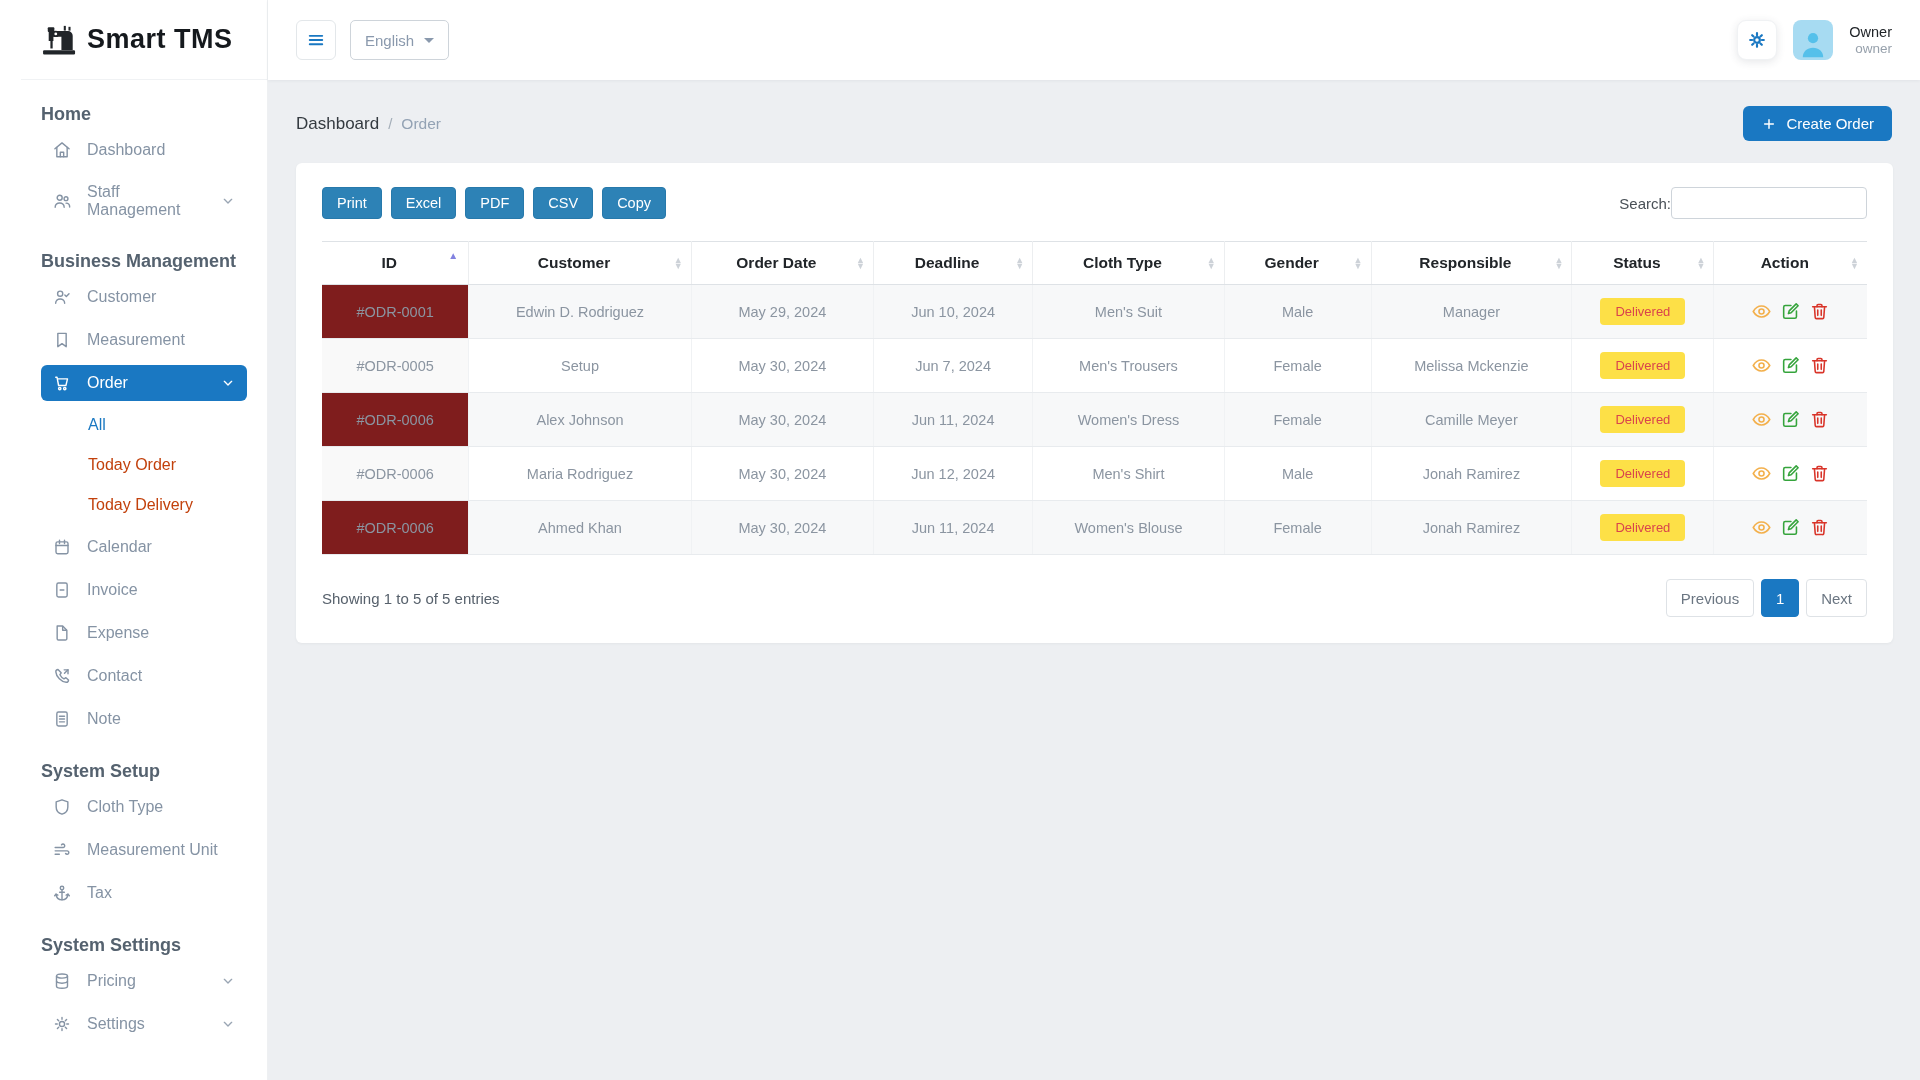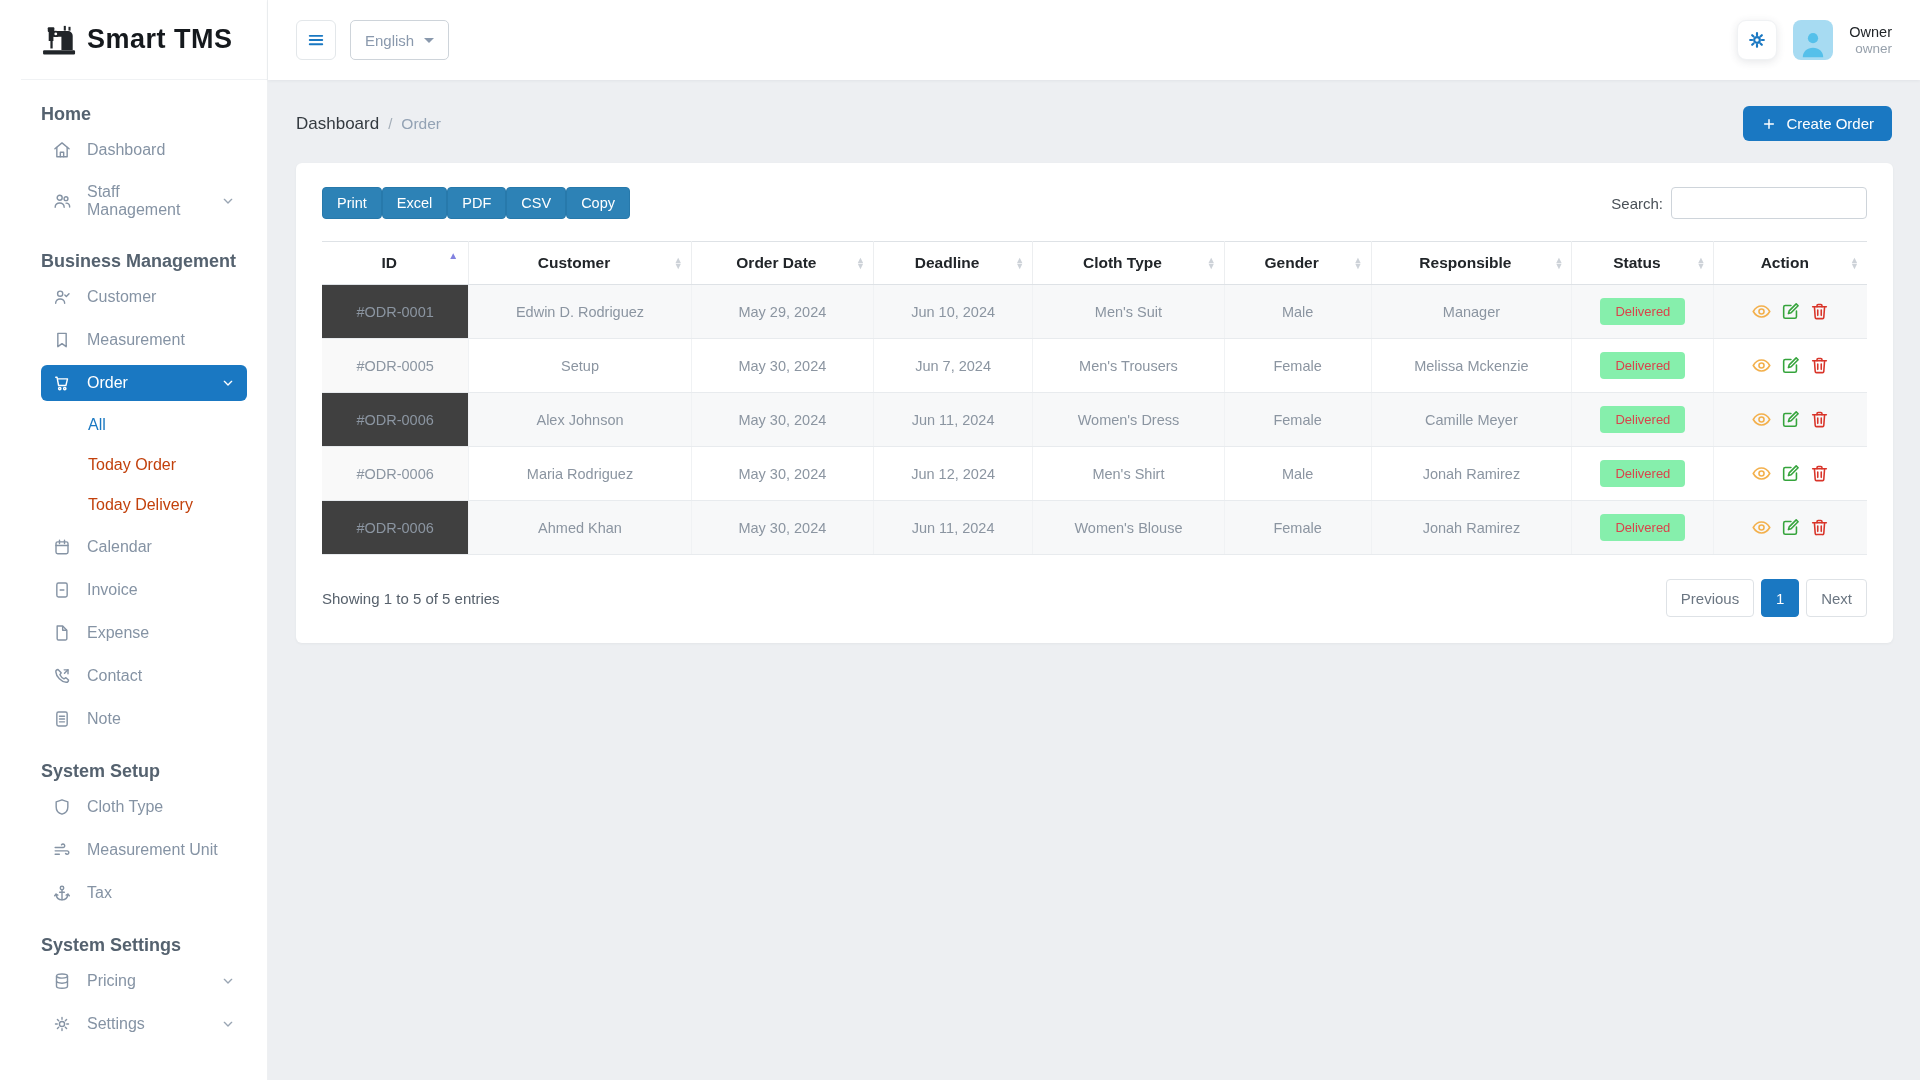--- a/index.html
+++ b/index.html
@@ -108,24 +108,24 @@
 
   
   .card {
     margin:2px 27px 0 28px; background:#fff; border-radius:6px;
     box-shadow:0 1px 3px rgba(40,50,60,0.05);
     padding:24px 26px 26px 26px;
   }
   .table-toolbar { display:flex; align-items:center; }
   .export-btn {
     background:#2d82b6; color:#fff; border:1px solid #2779ab; border-radius:4px;
-    padding:7px 14px; font-size:14.5px; cursor:pointer;
+    padding:7px 14px; font-size:14.5px; margin-right:9px; cursor:pointer;
     font-family:"Liberation Sans", sans-serif;
   }
-  .search-wrap { margin-left:auto; display:flex; align-items:center; gap:8px; }
+  .search-wrap { margin-left:auto; display:flex; align-items:center; gap:0; }
   .search-label { font-size:15px; color:#495057; }
   .search-input {
     width:196px; height:32px; border:1px solid #ced4da; border-radius:4px;
     padding:0 8px; font-size:14px; background:#fff;
   }
 
   table.orders { width:100%; border-collapse:collapse; margin-top:22px; }
   table.orders th {
     border-top:1px solid #dee2e6; border-bottom:1px solid #dee2e6;
     border-left:1px solid #eceef0; border-right:1px solid #eceef0;
@@ -145,24 +145,24 @@
   }
   table.orders td {
     border-bottom:1px solid #e8ebee;
     border-left:1px solid #f0f2f4; border-right:1px solid #f0f2f4;
     padding:13px 8px; font-size:14.5px; color:#8b95a1; text-align:center;
   }
   table.orders td:first-child { border-left:none; }
   table.orders td:last-child { border-right:none; }
   table.orders tr.striped td { background:#f7f8f9; }
   table.orders td.sorted-col { background:rgba(0,0,0,0.022); }
-  table.orders tr.striped td.sorted-col { background:#404040; }
+  table.orders tr.striped td.sorted-col { background:#7f1d1d; }
 
   .status-badge {
-    display:inline-block; background:#86efac; color:#d9444c;
+    display:inline-block; background:#fde047; color:#d9444c;
     font-size:13px; padding:6px 15px; border-radius:4px;
   }
   .action-cell-inner { display:flex; align-items:center; justify-content:center; gap:8px; }
   .action-btn { background:none; border:none; padding:0; cursor:pointer; }
   .view-color { color:#f3b04c; }
   .edit-color { color:#35a43c; }
   .delete-color { color:#d9352a; }
   .icon-21 { width:21px; height:21px; }
 
   .table-footer { display:flex; align-items:center; margin-top:24px;gap:48px; }

